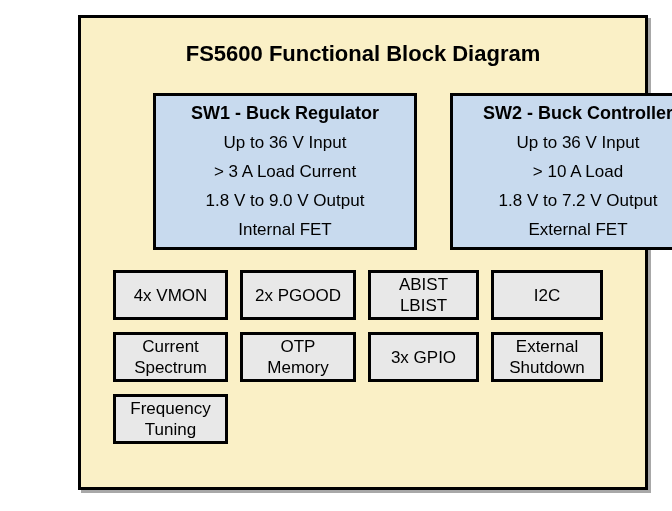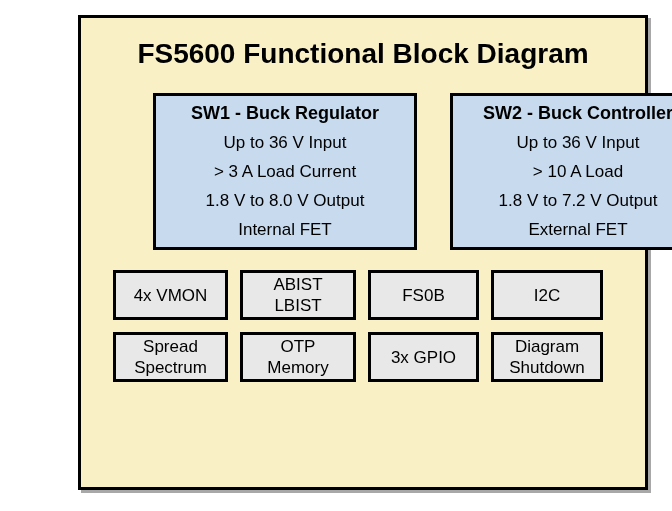--- a/index.html
+++ b/index.html
@@ -29,21 +29,21 @@
     background: var(--frame-fill);
     border: 3px solid var(--border-color);
     box-shadow: 3px 3px 0 #a8a8a8;
   }
   .title {
     position: absolute;
     left: 0;
     right: 0;
     top: 24px;
     text-align: center;
-    font-size: 28px;
+    font-size: 22px;
     line-height: 23px;
     font-weight: bold;
   }
   .sw-row {
     position: absolute;
     left: 32px;
     top: 75px;
     width: 574px;
     height: 157px;
     display: grid;
@@ -94,40 +94,42 @@
 
 <div class="frame">
 
   <div class="title">FS5600 Functional Block Diagram</div>
 
   <div class="sw-row">
     <div class="feature span-left">
       <div class="feature-title">SW1 - Buck Regulator</div>
       <div class="feature-line">Up to 36 V Input</div>
       <div class="feature-line">&gt; 3 A Load Current</div>
-      <div class="feature-line">1.8 V to 8.0 V Output</div>
+      <div class="feature-line">1.8 V to 9.0 V Output</div>
       <div class="feature-line">Internal FET</div>
     </div>
     <div class="feature span-right">
       <div class="feature-title">SW2 - Buck Controller</div>
       <div class="feature-line">Up to 36 V Input</div>
       <div class="feature-line">&gt; 10 A Load</div>
       <div class="feature-line">1.8 V to 7.2 V Output</div>
       <div class="feature-line">External FET</div>
     </div>
   </div>
 
   <div class="modules">
     <div class="module">4x VMON</div>
+    <div class="module">2x PGOOD</div>
     <div class="module">ABIST
 LBIST</div>
-    <div class="module">FS0B</div>
     <div class="module">I2C</div>
-    <div class="module">Spread
+    <div class="module">Current
 Spectrum</div>
     <div class="module">OTP
 Memory</div>
     <div class="module">3x GPIO</div>
-    <div class="module">Diagram
+    <div class="module">External
 Shutdown</div>
+    <div class="module">Frequency
+Tuning</div>
   </div>
 
 </div>
 
 </body></html>

